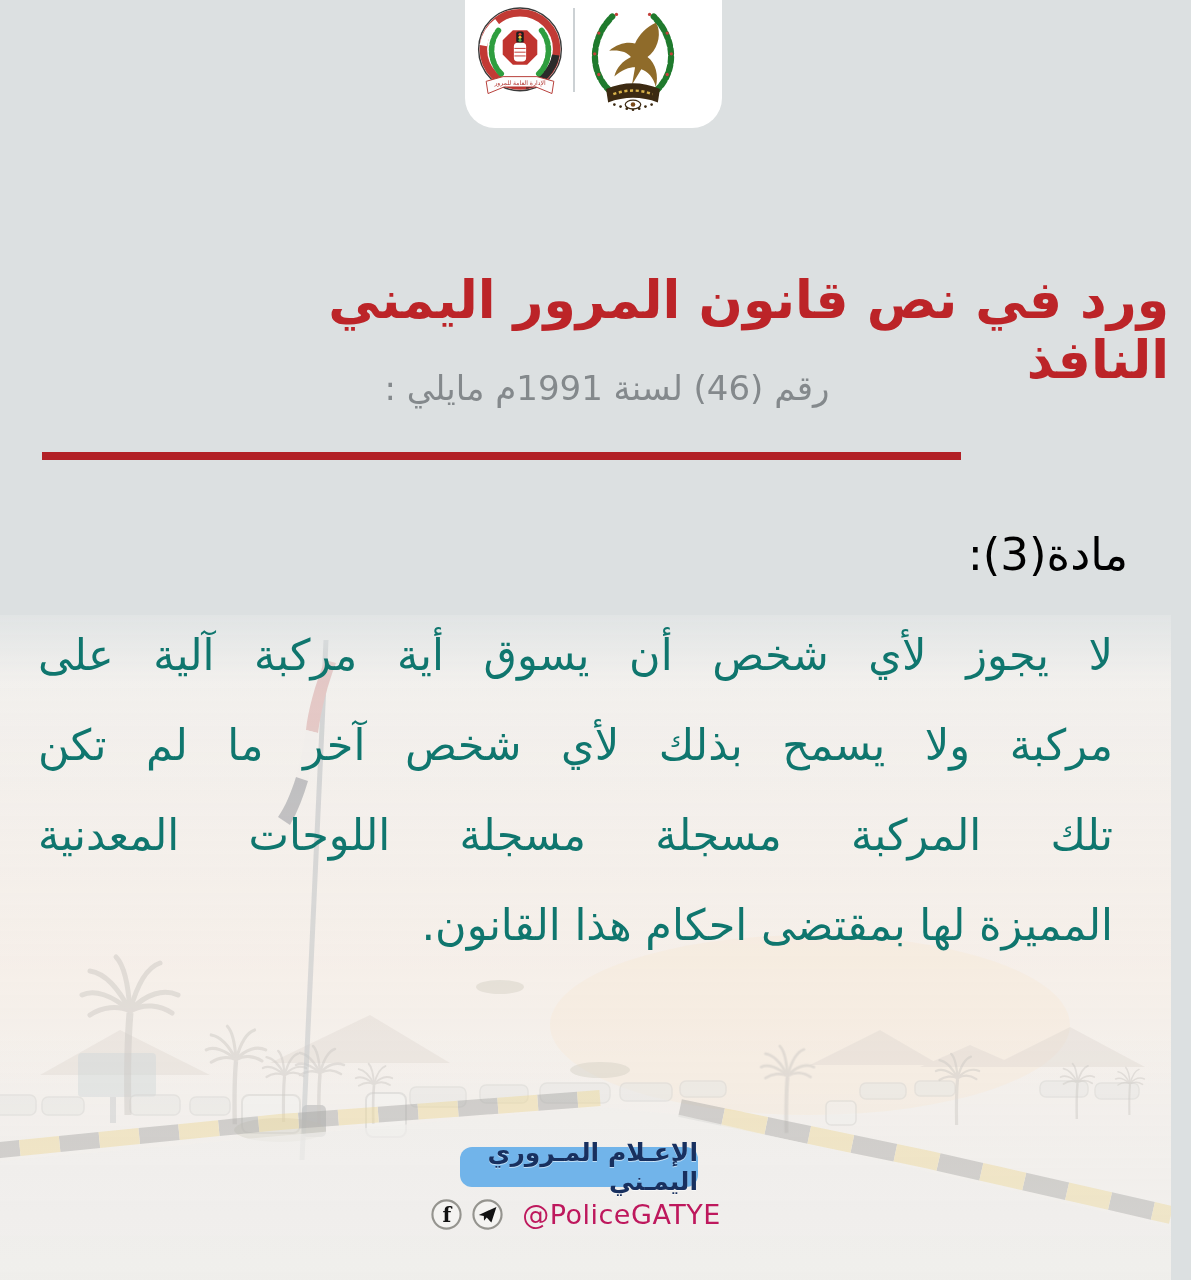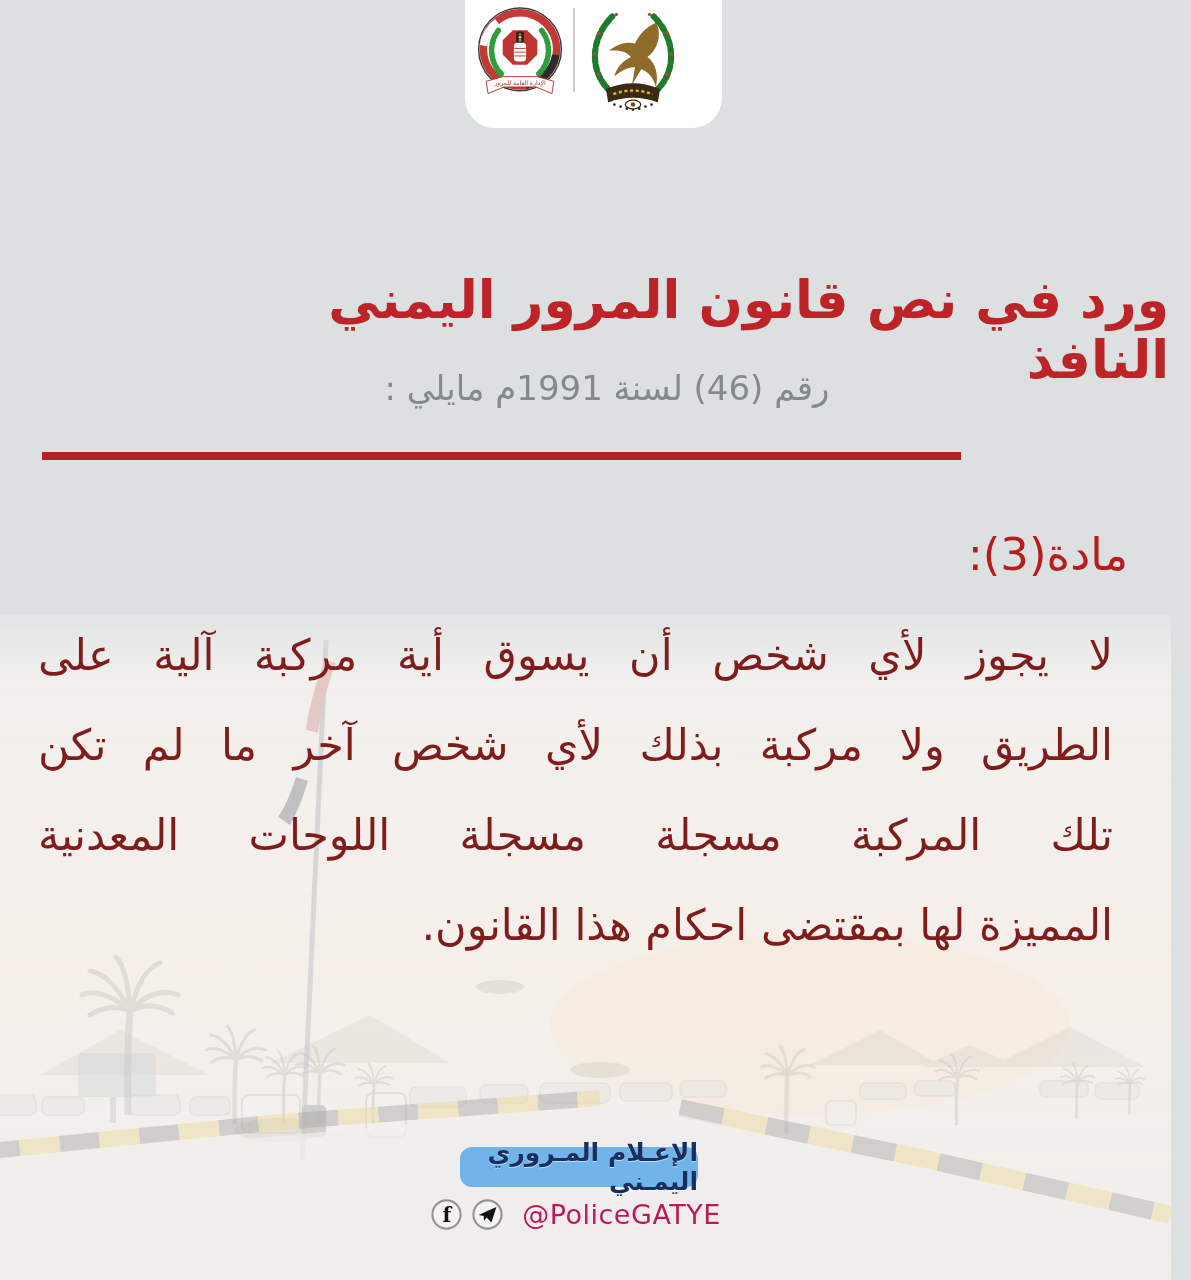--- a/index.html
+++ b/index.html
@@ -28,36 +28,36 @@
   .subtitle{
     position:absolute; right:134px; top:368px; width:900px;
     font-size:34px; color:#84898c; text-align:center;
   }
   .red-rule{
     position:absolute; left:62px; top:452px; width:919px; height:8px;
     background:#b22126;
   }
   .article-heading{
     position:absolute; right:63px; top:528px; width:600px;
-    font-size:45px; color:#b91c1c; text-align:right;
+    font-size:45px; color:#000000; text-align:right;
   }
   
   .photo{
     position:absolute; left:0; top:615px; width:1191px; height:665px;
   }
   .photo svg{display:block;}
   .photo-fade{
     position:absolute; left:0; top:615px; width:1191px; height:665px;
     background:linear-gradient(180deg, rgba(222,226,227,.85) 0%, rgba(244,244,242,.35) 10%, rgba(248,247,245,.45) 60%, rgba(243,242,240,.55) 100%);
     pointer-events:none;
   }
   
   .body-text{
     position:absolute; left:58px; top:610px; width:1075px;
-    font-size:43px; color:#7f1d1d; line-height:90px;
+    font-size:43px; color:#0f766e; line-height:90px;
   }
   .body-line{direction:rtl; text-align:justify; text-align-last:justify;}
   .body-line.last{text-align:right; text-align-last:right;}
   
   .badge-pill{
     position:absolute; left:480px; top:1147px; width:238px; height:40px;
     background:#71b4ea; border-radius:12px;
     display:flex; align-items:center; justify-content:center;
     font-size:25px; font-weight:bold; color:#18305f;
     text-shadow:0 1px 0 rgba(255,255,255,.55);
@@ -229,21 +229,21 @@
     </svg>
   </div>
 
   <div class="title">ورد في نص قانون المرور اليمني النافذ</div>
   <div class="subtitle">رقم (46) لسنة 1991م مايلي :</div>
   <div class="red-rule"></div>
 
   <div class="article-heading">مادة(3):</div>
   <div class="body-text">
     <div class="body-line">لا يجوز لأي شخص أن يسوق أية مركبة آلية على</div>
-    <div class="body-line">الطريق ولا مركبة بذلك لأي شخص آخر ما لم تكن</div>
+    <div class="body-line">مركبة ولا يسمح بذلك لأي شخص آخر ما لم تكن</div>
     <div class="body-line">تلك المركبة مسجلة مسجلة اللوحات المعدنية</div>
     <div class="body-line last">المميزة لها بمقتضى احكام هذا القانون.</div>
   </div>
 
   <div class="badge-pill">الإعـلام المـروري اليمـني</div>
 
   <div class="social-row">
     <svg class="social-icon" viewBox="0 0 34 34">
       <circle cx="17" cy="17" r="14.5" fill="#f4f3f1" stroke="#95948f" stroke-width="2.2"></circle>
       <text x="17.5" y="24.5" font-size="21" font-weight="bold" fill="#121212" text-anchor="middle" font-family="DejaVu Serif, serif">f</text>

